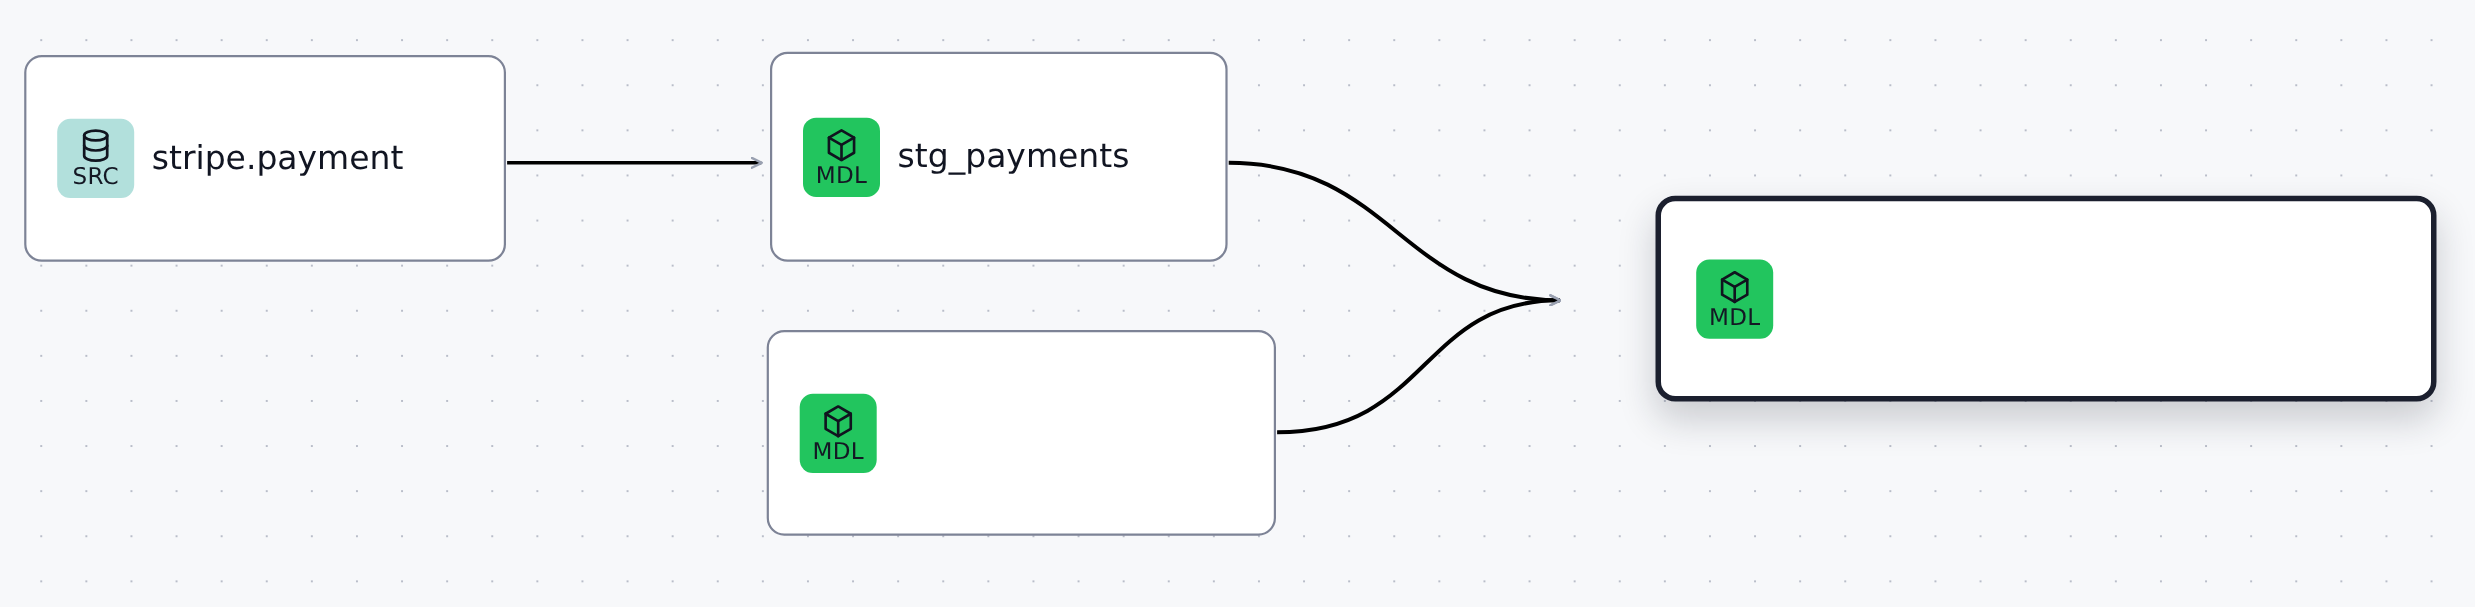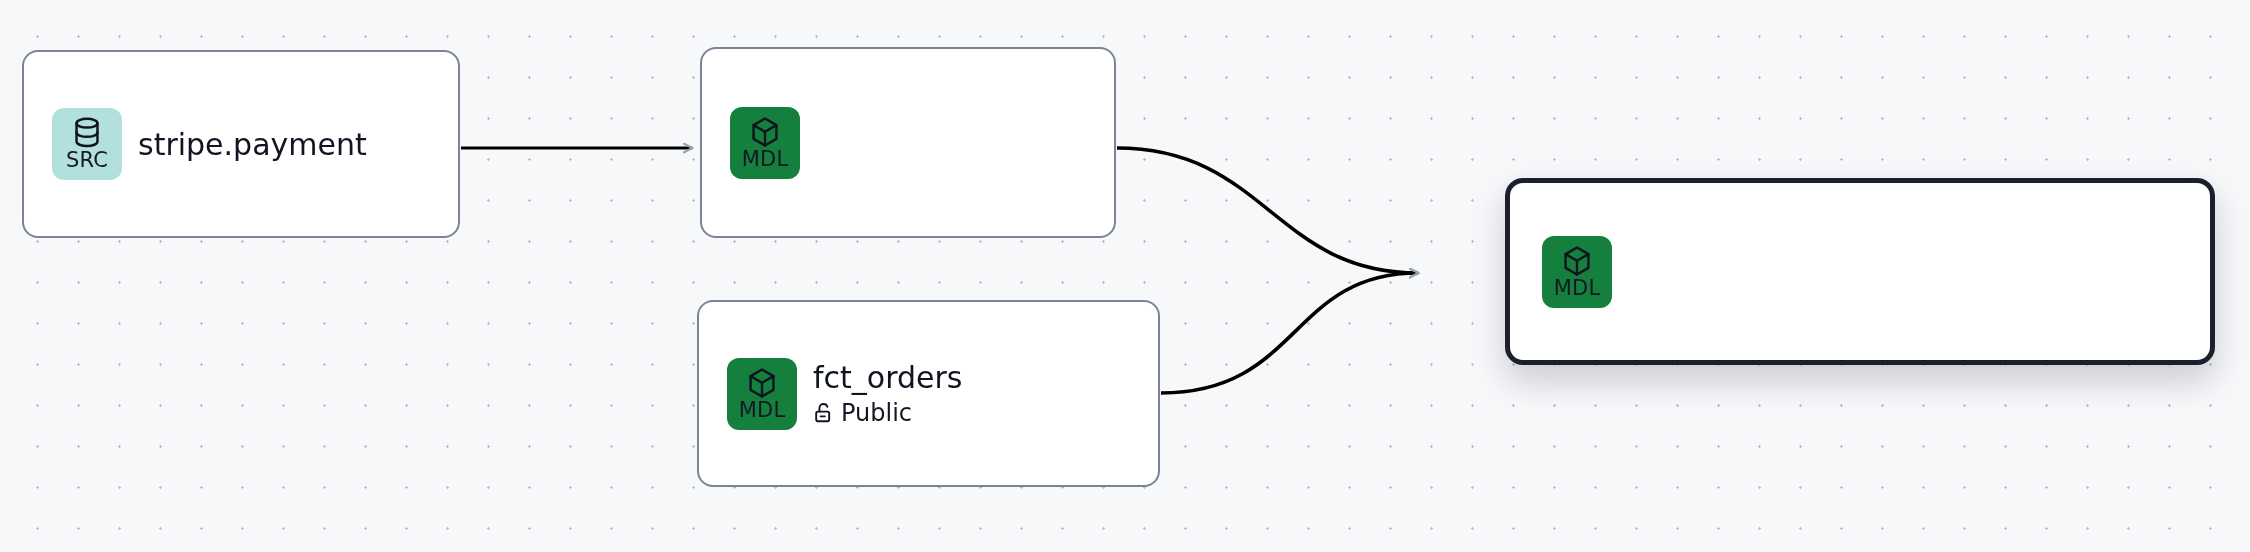--- a/index.html
+++ b/index.html
@@ -41,21 +41,21 @@
     flex: 0 0 auto;
     width: 70px; height: 72px;
     border-radius: 12px;
     display: flex;
     flex-direction: column;
     align-items: center;
     justify-content: center;
     gap: 1px;
   }
   .badge.src { background: #b2e0dc; }
-  .badge.mdl { background: #15803d; }
+  .badge.mdl { background: #22c55e; }
   .badge-glyph { line-height: 0; }
   .badge-label {
     font-size: 21px;
     color: #141824;
     letter-spacing: .2px;
     line-height: 1;
   }
   .node-text {
     margin-left: 16px;
     display: flex;
@@ -123,45 +123,35 @@
     <div class="badge mdl">
       <span class="badge-glyph">
         <svg width="30" height="32" viewBox="0 0 26 28" fill="none" stroke="#10141f" stroke-width="2.1" stroke-linecap="round" stroke-linejoin="round">
           <path d="M13,2.2 L23,8 L23,20 L13,25.8 L3,20 L3,8 Z"></path>
           <path d="M3,8 L13,13.8 L23,8"></path>
           <path d="M13,13.8 L13,25.8"></path>
         </svg>
       </span>
       <span class="badge-label">MDL</span>
     </div>
+    <div class="node-text">
+      <span class="node-title">stg_payments</span>
+    </div>
   </div>
 
   <div class="node" id="n3">
     <div class="badge mdl">
       <span class="badge-glyph">
         <svg width="30" height="32" viewBox="0 0 26 28" fill="none" stroke="#10141f" stroke-width="2.1" stroke-linecap="round" stroke-linejoin="round">
           <path d="M13,2.2 L23,8 L23,20 L13,25.8 L3,20 L3,8 Z"></path>
           <path d="M3,8 L13,13.8 L23,8"></path>
           <path d="M13,13.8 L13,25.8"></path>
         </svg>
       </span>
       <span class="badge-label">MDL</span>
-    </div>
-    <div class="node-text">
-      <span class="node-title">fct_orders</span>
-      <span class="node-sub">
-        <span class="lock-glyph">
-          <svg width="20" height="22" viewBox="0 0 20 22" fill="none" stroke="#10141f" stroke-width="1.9" stroke-linecap="round" stroke-linejoin="round">
-            <rect x="3.2" y="9.6" width="13" height="9.6" rx="1.6"></rect>
-            <path d="M6.4,9.6 L6.4,6.2 C6.4,3.6 8.3,2 10.5,2 C12.4,2 13.9,3.1 14.4,4.8"></path>
-            <path d="M7.6,14.4 L11.8,14.4"></path>
-          </svg>
-        </span>
-        <span>Public</span>
-      </span>
     </div>
   </div>
 
   <div class="node selected" id="n4">
     <div class="badge mdl">
       <span class="badge-glyph">
         <svg width="30" height="32" viewBox="0 0 26 28" fill="none" stroke="#10141f" stroke-width="2.1" stroke-linecap="round" stroke-linejoin="round">
           <path d="M13,2.2 L23,8 L23,20 L13,25.8 L3,20 L3,8 Z"></path>
           <path d="M3,8 L13,13.8 L23,8"></path>
           <path d="M13,13.8 L13,25.8"></path>

